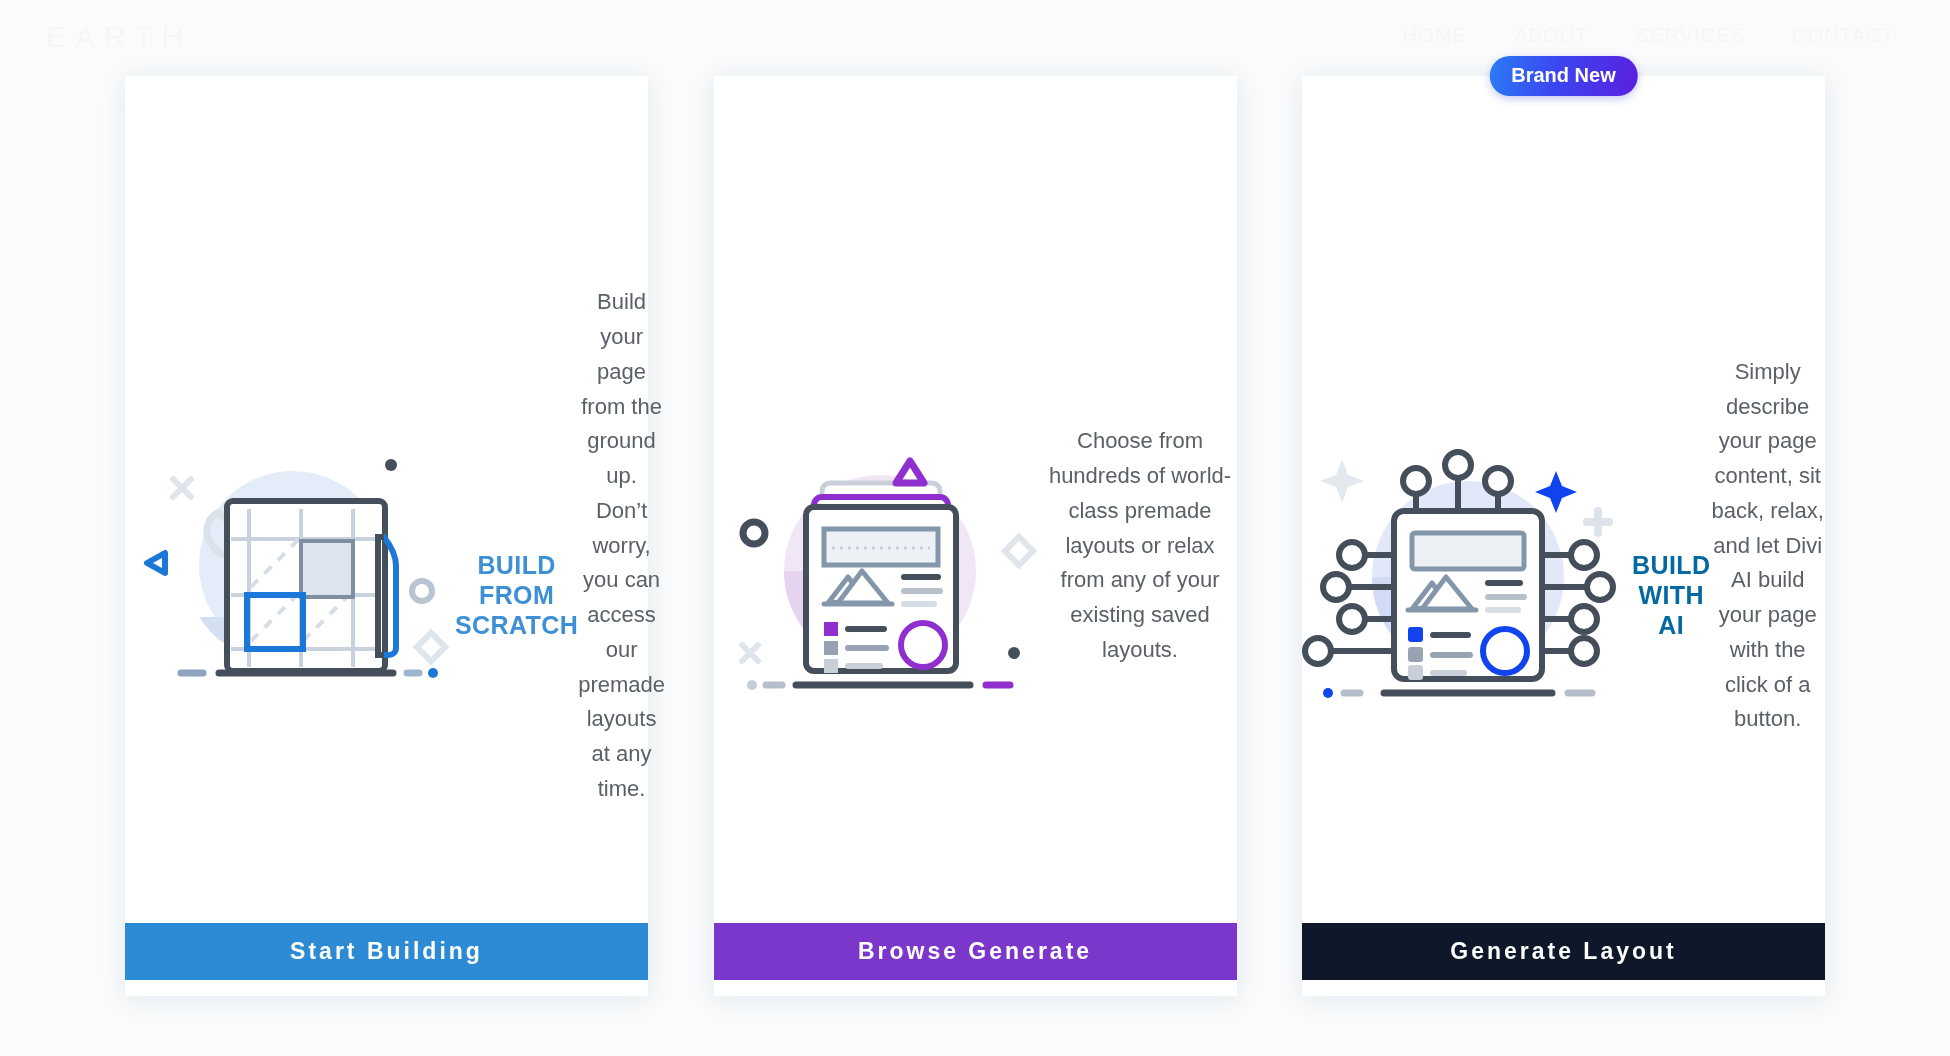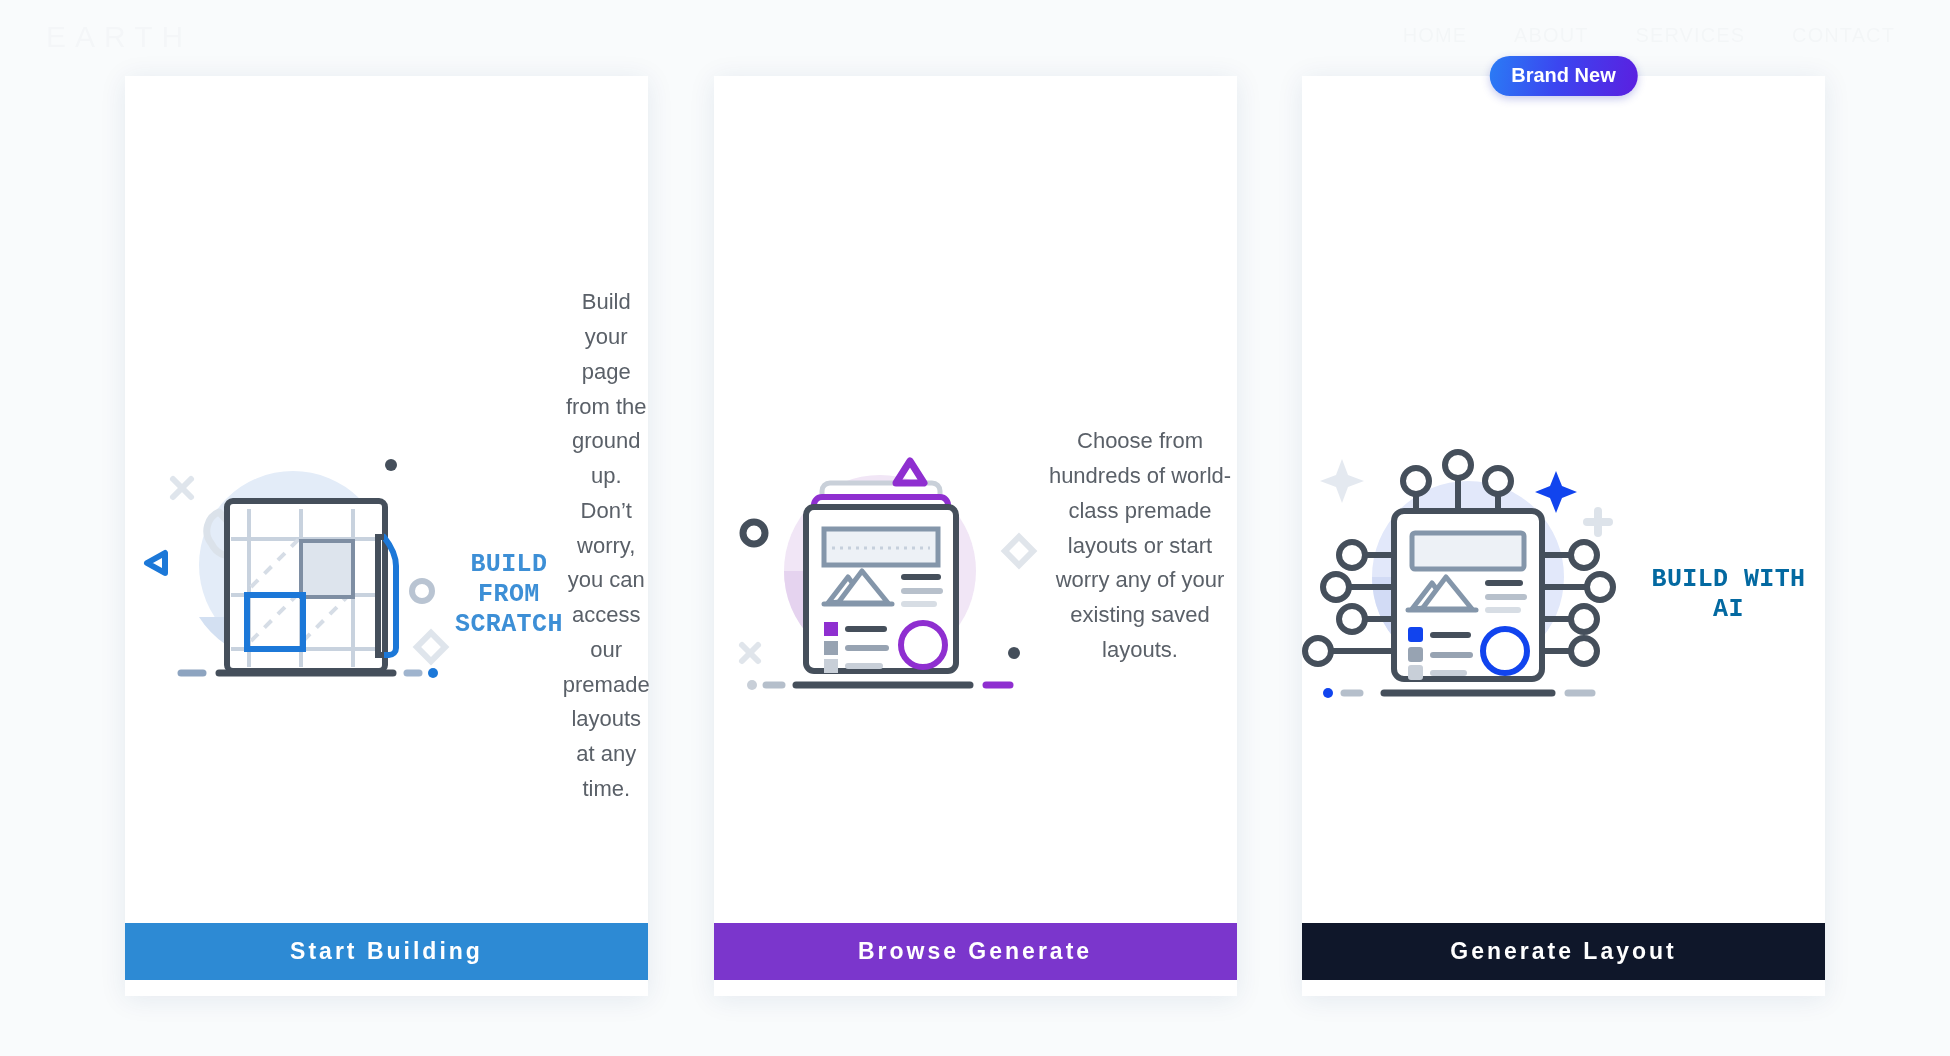--- a/index.html
+++ b/index.html
@@ -121,21 +121,20 @@
     justify-content: center;
   }
 
   .card-title {
     margin-top: 118px;
     font-size: 25px;
     font-weight: bold;
     letter-spacing: 0.4px;
     text-align: center;
     line-height: 1.2;
-    font-family: Liberation Mono, monospace;
   }
 
   .card-body {
     margin-top: 20px;
     width: 400px;
     font-size: 22px;
     line-height: 1.58;
     color: #5a6068;
     text-align: center;
   }
@@ -275,21 +274,21 @@
         <path d="M196 16 l14 22 l-28 0 z" fill="none" stroke="#8f2fd0" stroke-width="7" stroke-linejoin="round"></path>
         <circle cx="40" cy="88" r="11" fill="none" stroke="#454f5b" stroke-width="7"></circle>
         <g stroke="#e0e5eb" stroke-width="6" stroke-linecap="round">
           <line x1="28" y1="200" x2="44" y2="216"></line>
           <line x1="44" y1="200" x2="28" y2="216"></line>
         </g>
         <rect x="295" y="96" width="20" height="20" transform="rotate(45 305 106)" fill="none" stroke="#e0e5eb" stroke-width="6"></rect>
         <circle cx="300" cy="208" r="6" fill="#454f5b"></circle>
       </svg>
     </div>
-    <div class="card-body">Choose from hundreds of world-class premade layouts or start worry any of your existing saved layouts.</div>
+    <div class="card-body">Choose from hundreds of world-class premade layouts or relax from any of your existing saved layouts.</div>
     <button class="card-cta btn-purple">Browse Generate</button>
   </div>
 
   <div class="card">
     <div class="badge">Brand New</div>
     <div class="illus">
       <svg width="330" height="260" viewBox="0 0 330 260" xmlns="http://www.w3.org/2000/svg">
         <circle cx="166" cy="132" r="96" fill="#e2e8fa"></circle>
         <path d="M70 132 a96 96 0 0 0 96 96 l0 -96 z" fill="#d2dbf5"></path>
 
@@ -347,16 +346,17 @@
 
         <path d="M40 14 l6 16 l16 6 l-16 6 l-6 16 l-6 -16 l-16 -6 l16 -6 z" fill="#e4e9f0"></path>
         <path d="M254 26 l6 15 l15 6 l-15 6 l-6 15 l-6 -15 l-15 -6 l15 -6 z" fill="#1144ee"></path>
         <g stroke="#dde3ea" stroke-width="8" stroke-linecap="round">
           <line x1="296" y1="66" x2="296" y2="88"></line>
           <line x1="285" y1="77" x2="307" y2="77"></line>
         </g>
       </svg>
     </div>
     <div class="card-title c-ai">BUILD WITH AI</div>
+    <div class="card-body">Simply describe your page content, sit back, relax, and let Divi AI build your page with the click of a button.</div>
     <button class="card-cta btn-ai">Generate Layout</button>
   </div>
 
 </div>
 
 </body></html>

